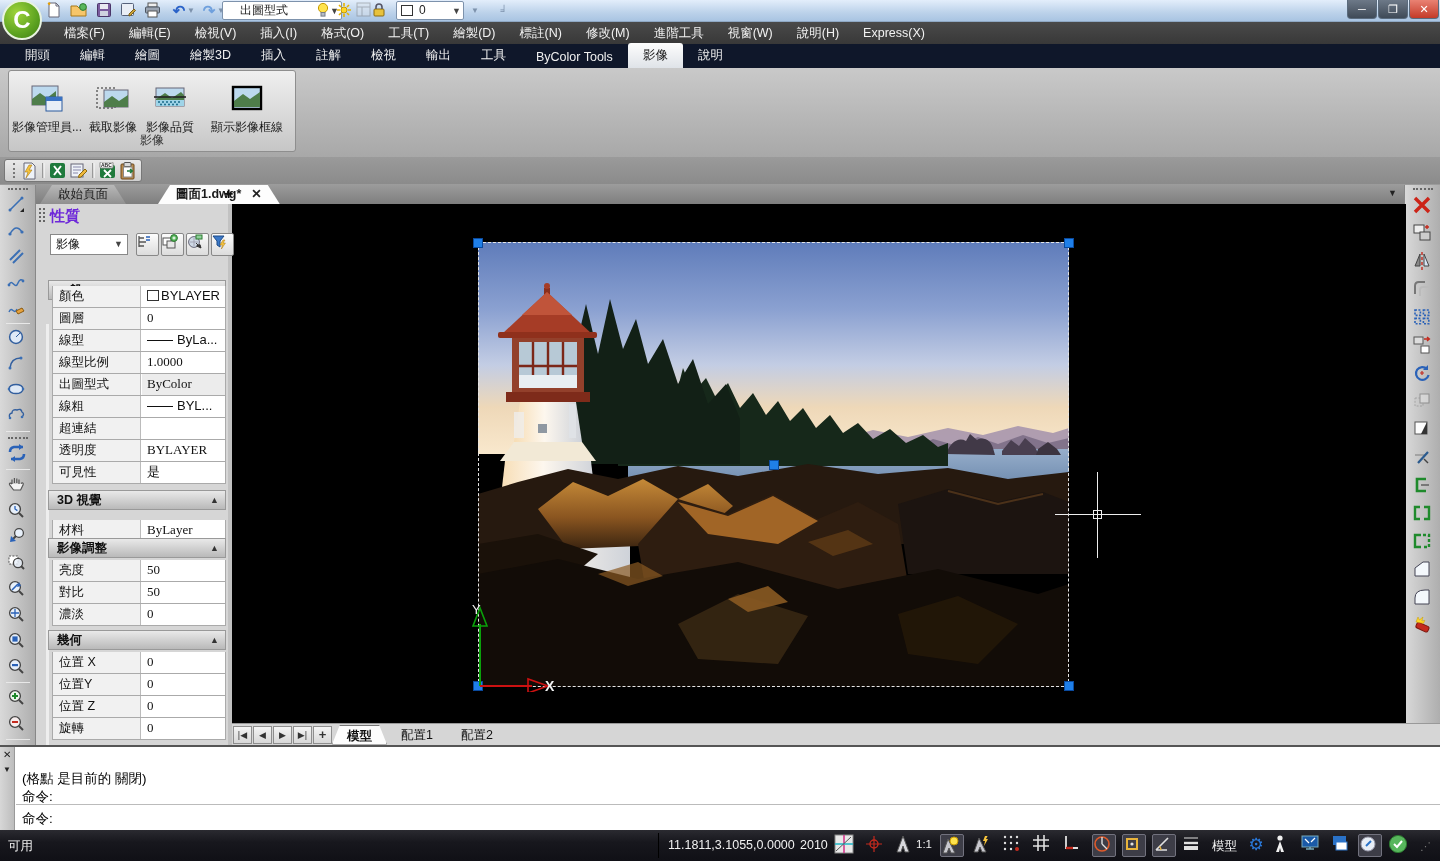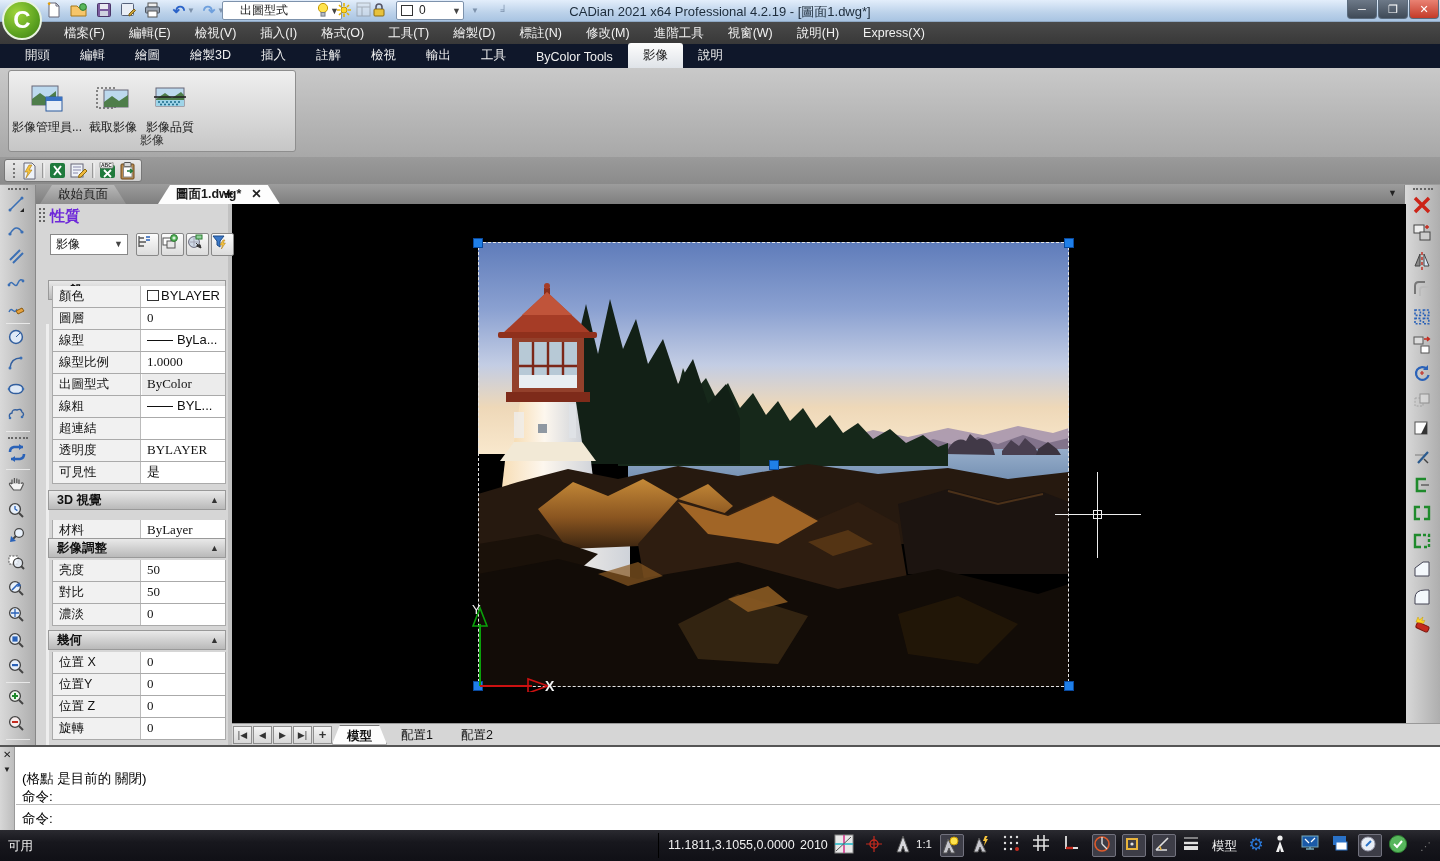--- a/index.html
+++ b/index.html
@@ -157,21 +157,20 @@
           <path d="M4 7V5a3 3 0 0 1 6 0v2" fill="none" stroke="#556" stroke-width="1.6"></path>
         </svg>
       </span>
     <span id="layerCombo" class="abs">
         <span class="sw abs" style="left:4px;top:3px"></span>
         <span style="position:absolute;left:22px">0</span>
         <span class="cdrop">▼</span>
       </span>
     <span class="abs qabtn qasep" style="left:470px;width:10px;font-size:8px">▼</span>
     <span class="abs qabtn qasep" style="left:498px;width:12px;font-size:10px">╛</span>
-    <div id="titletext" class="abs">CADian 2021 x64 Professional 4.2.19 - [圖面1.dwg*]</div>
     <span class="abs winbtn" style="left:1347px">─</span>
     <span class="abs winbtn" style="left:1378px">❐</span>
     <span class="abs winbtn" id="btnClose" style="left:1409px">✕</span>
   </div>
   <div id="logo" class="abs">C</div>
 
   <div id="menubar" class="abs">
     <span class="mitem">檔案(F)</span>
     <span class="mitem">編輯(E)</span>
     <span class="mitem">檢視(V)</span>
@@ -235,20 +234,27 @@
                 <circle cx="26" cy="17" r="1"></circle>
                 <circle cx="8" cy="19.5" r="1"></circle>
                 <circle cx="12" cy="19.5" r="1"></circle>
                 <circle cx="16" cy="19.5" r="1"></circle>
                 <circle cx="20" cy="19.5" r="1"></circle>
                 <circle cx="24" cy="19.5" r="1"></circle>
               </g>
               <path d="M1 12h32" stroke="#222" stroke-width="1.6"></path>
             </svg></span>
         <div class="lbl">影像品質</div>
+      </div>
+      <div class="abs ribBtn" style="left:192px;width:92px">
+        <span class="thumb"><svg width="34" height="28" viewBox="0 0 34 28">
+              <rect x="3" y="2" width="28" height="22" fill="#bcd9ee" stroke="#000" stroke-width="2.4"></rect>
+              <path d="M4 16l9-7 7 5 10-7v15H4z" fill="#4e7d4a"></path>
+            </svg></span>
+        <div class="lbl">顯示影像框線</div>
       </div>
       <div id="panelTitle" class="abs">影像</div>
     </div>
   </div>
 
   <div id="tbrow" class="abs">
     <div id="miniTb" class="abs">
       <span class="gripv"></span>
       <span>
           <svg width="18" height="18" viewBox="0 0 18 18">

